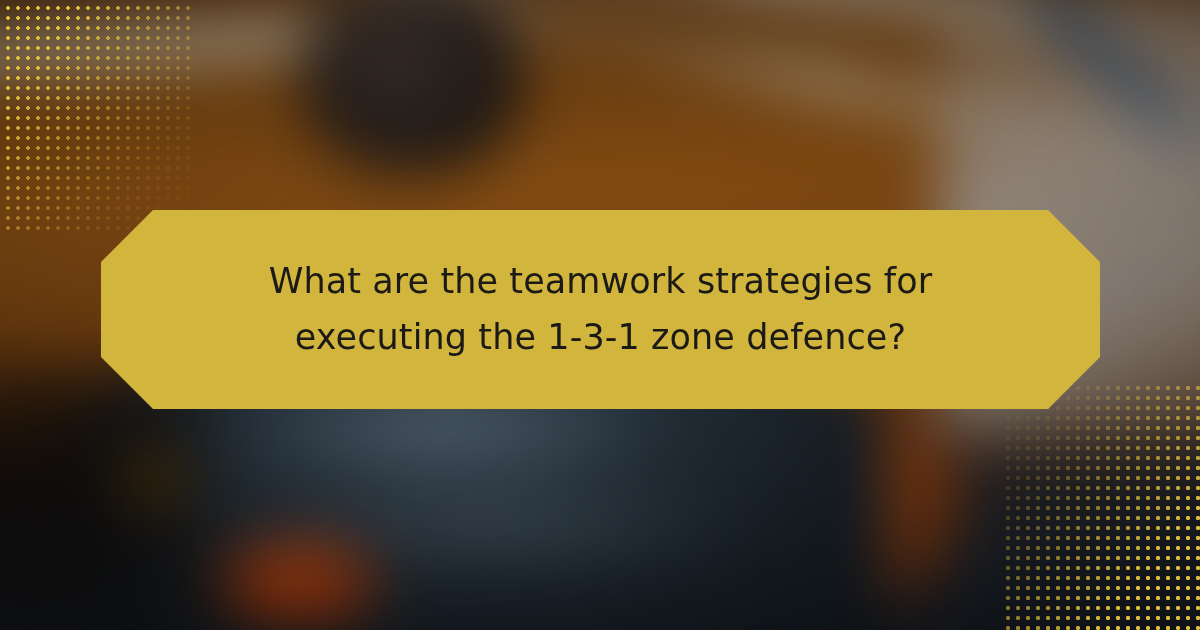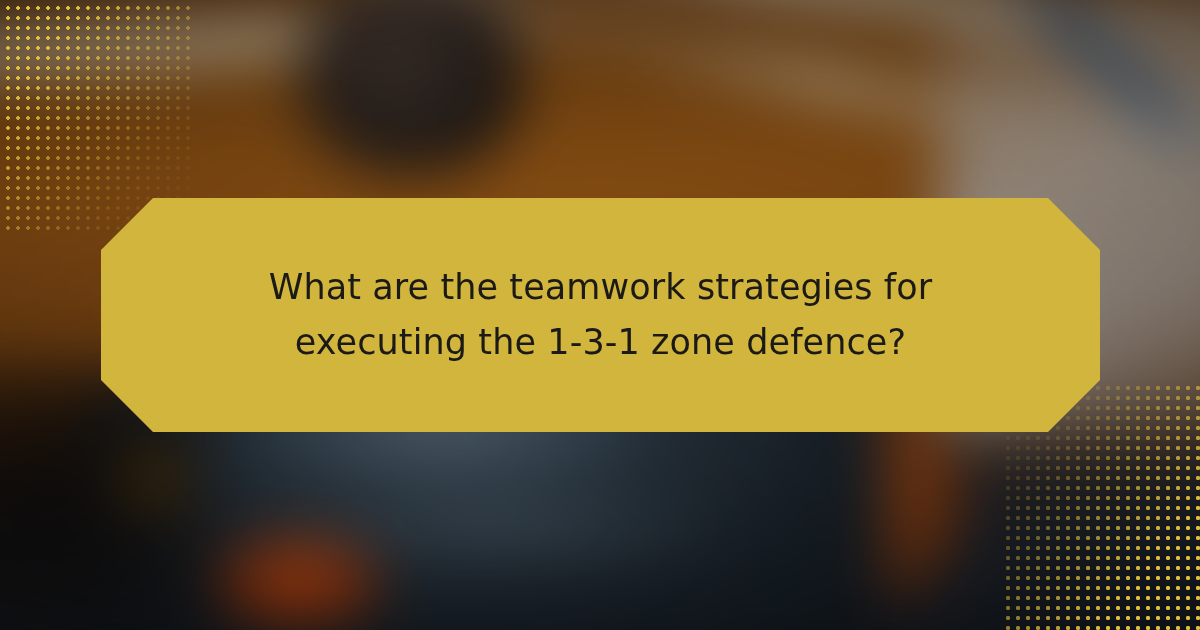--- a/index.html
+++ b/index.html
@@ -202,22 +202,22 @@
     background-image:radial-gradient(circle at center, var(--dot) 1.9px, rgba(0,0,0,0) 2.4px);
     background-size:10px 10px;
     background-position:3px 3px;
     -webkit-mask-image:linear-gradient(308deg, #000 0%, #000 24%, rgba(0,0,0,.6) 50%, rgba(0,0,0,.16) 76%, rgba(0,0,0,0) 97%);
             mask-image:linear-gradient(308deg, #000 0%, #000 24%, rgba(0,0,0,.6) 50%, rgba(0,0,0,.16) 76%, rgba(0,0,0,0) 97%);
   }
 
   
   .question-card {
     position:absolute;
-    left:101px; top:198px;
-    width:999px; height:234px;
+    left:101px; top:210px;
+    width:999px; height:199px;
     background:var(--card);
     -webkit-clip-path:polygon(52px 0, calc(100% - 52px) 0, 100% 52px, 100% calc(100% - 52px), calc(100% - 52px) 100%, 52px 100%, 0 calc(100% - 52px), 0 52px);
             clip-path:polygon(52px 0, calc(100% - 52px) 0, 100% 52px, 100% calc(100% - 52px), calc(100% - 52px) 100%, 52px 100%, 0 calc(100% - 52px), 0 52px);
     display:flex;
     align-items:center;
     justify-content:center;
   }
 
   .question-text {
     width:78%;

